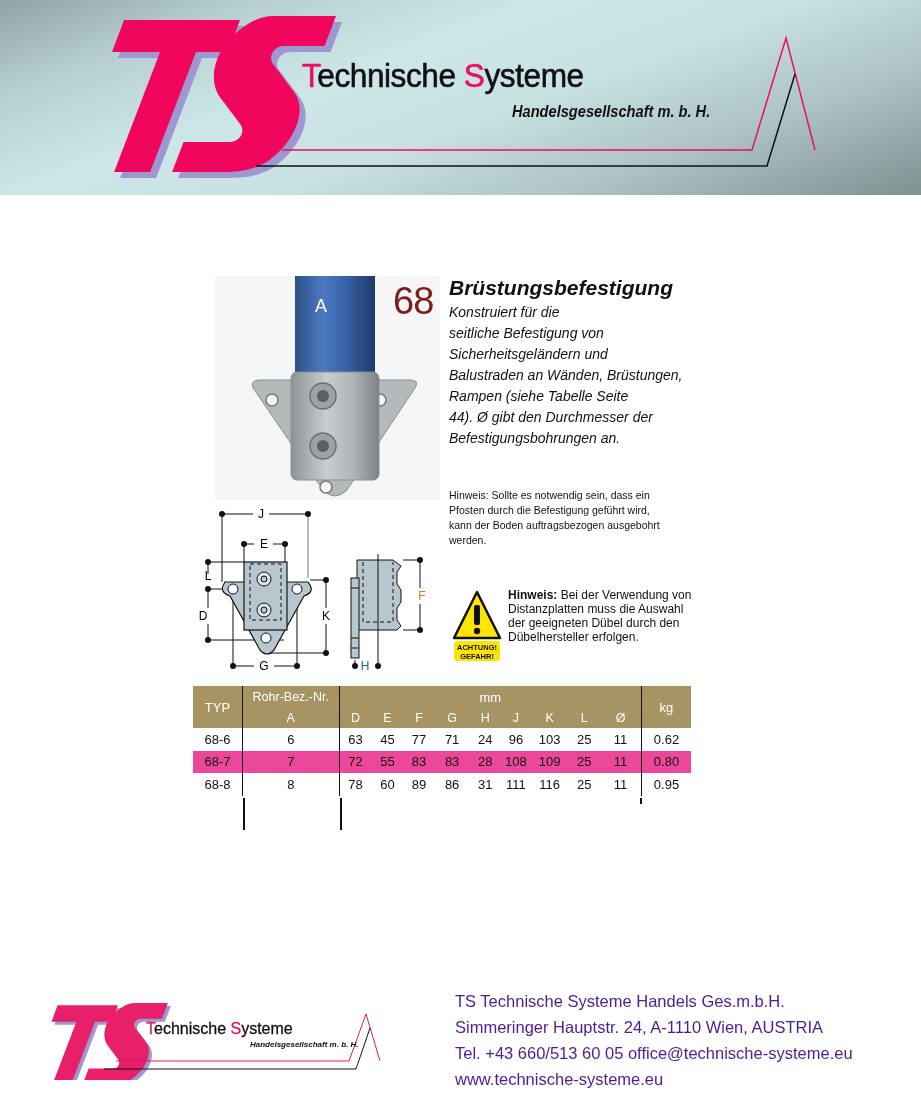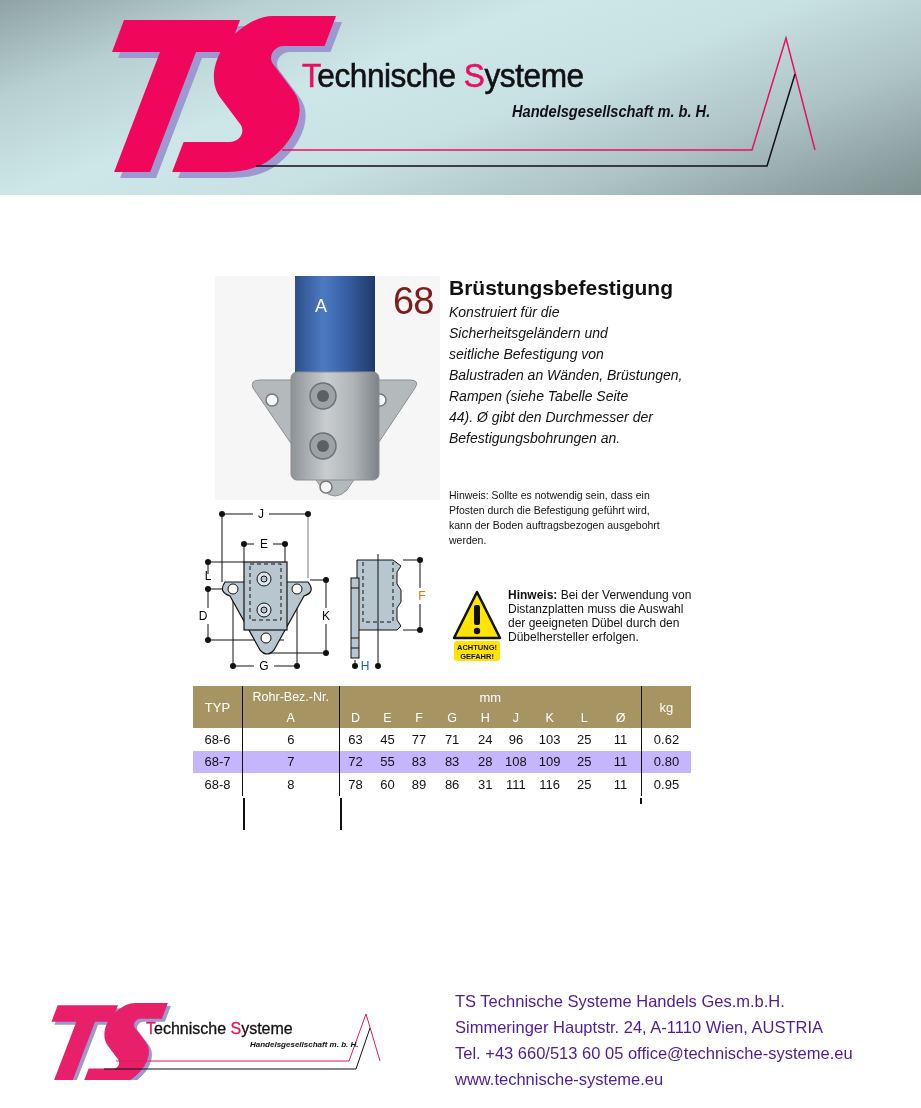--- a/index.html
+++ b/index.html
@@ -29,21 +29,21 @@
     
     .photo {
       position: absolute; left: 215px; top: 276px; width: 225px; height: 224px;
       background: #f6f6f6;
     }
     .prod-num {
       position: absolute; left: 393px; top: 280px; font-size: 38px; color: #7f1d1d;
       letter-spacing: -1px;
     }
     .prod-title {
-      position: absolute; left: 449px; top: 276px; font-size: 21px; font-weight: 700; color: #111;
+      position: absolute; left: 449px; top: 276px; font-size: 21px; font-weight: 700; color: #111; font-style: italic;
     }
     .prod-desc {
       position: absolute; left: 449px; top: 302px; width: 260px;
       font-size: 14px; line-height: 21px; color: #111;
     }
     .prod-desc span { display: block; white-space: nowrap; font-style: italic; }
     .note1 {
       position: absolute; left: 449px; top: 488px; width: 250px;
       font-size: 10.5px; line-height: 15px; color: #111;
     }
@@ -65,21 +65,21 @@
       border-collapse: collapse; font-size: 13px;
     }
     .spec-table th {
       background: #a69462; color: #fff; font-weight: 400; font-size: 12.5px;
       padding: 0; text-align: center; height: 20px;
     }
     .spec-table th.big { font-size: 13px; }
     .spec-table td {
       text-align: center; height: 22.5px; padding: 0; color: #111;
     }
-    .spec-table tr.alt td { background: #c4b5fd; }
+    .spec-table tr.alt td { background: #ec4899; }
     .spec-table .vline { border-right: 1.5px solid #111; }
     .spec-table th.vline { border-right: 1.5px solid #111; }
     .tbl-tail {
       position: absolute; width: 1.5px; background: #111;
     }
 
     
     .footer-logo { position: absolute; left: 30px; top: 1000px; }
     .footer-title {
       position: absolute; left: 146px; top: 1020px; font-size: 16px; color: #111;
@@ -147,22 +147,22 @@
     <circle cx="108" cy="120" r="6" fill="#5b6064"></circle>
     <circle cx="108" cy="170" r="13" fill="#9da2a6" stroke="#6c7175" stroke-width="1.5"></circle>
     <circle cx="108" cy="170" r="6" fill="#5b6064"></circle>
     <text x="106" y="36" fill="#ffffff" font-family="Liberation Sans, sans-serif" font-size="18" text-anchor="middle" id="photo-label">A</text>
   </svg>
 </div>
 <div class="prod-num">68</div>
 <div class="prod-title">Brüstungsbefestigung</div>
 <div class="prod-desc">
   <span>Konstruiert für die</span>
+  <span>seitliche Befestigung von</span>
   <span>Sicherheitsgeländern und</span>
-  <span>seitliche Befestigung von</span>
   <span>Balustraden an Wänden, Brüstungen,</span>
   <span>Rampen (siehe Tabelle Seite</span>
   <span>44). Ø gibt den Durchmesser der</span>
   <span>Befestigungsbohrungen an.</span>
 </div>
 <div class="note1">
   <span>Hinweis: Sollte es notwendig sein, dass ein</span>
   <span>Pfosten durch die Befestigung geführt wird,</span>
   <span>kann der Boden auftragsbezogen ausgebohrt</span>
   <span>werden.</span>

